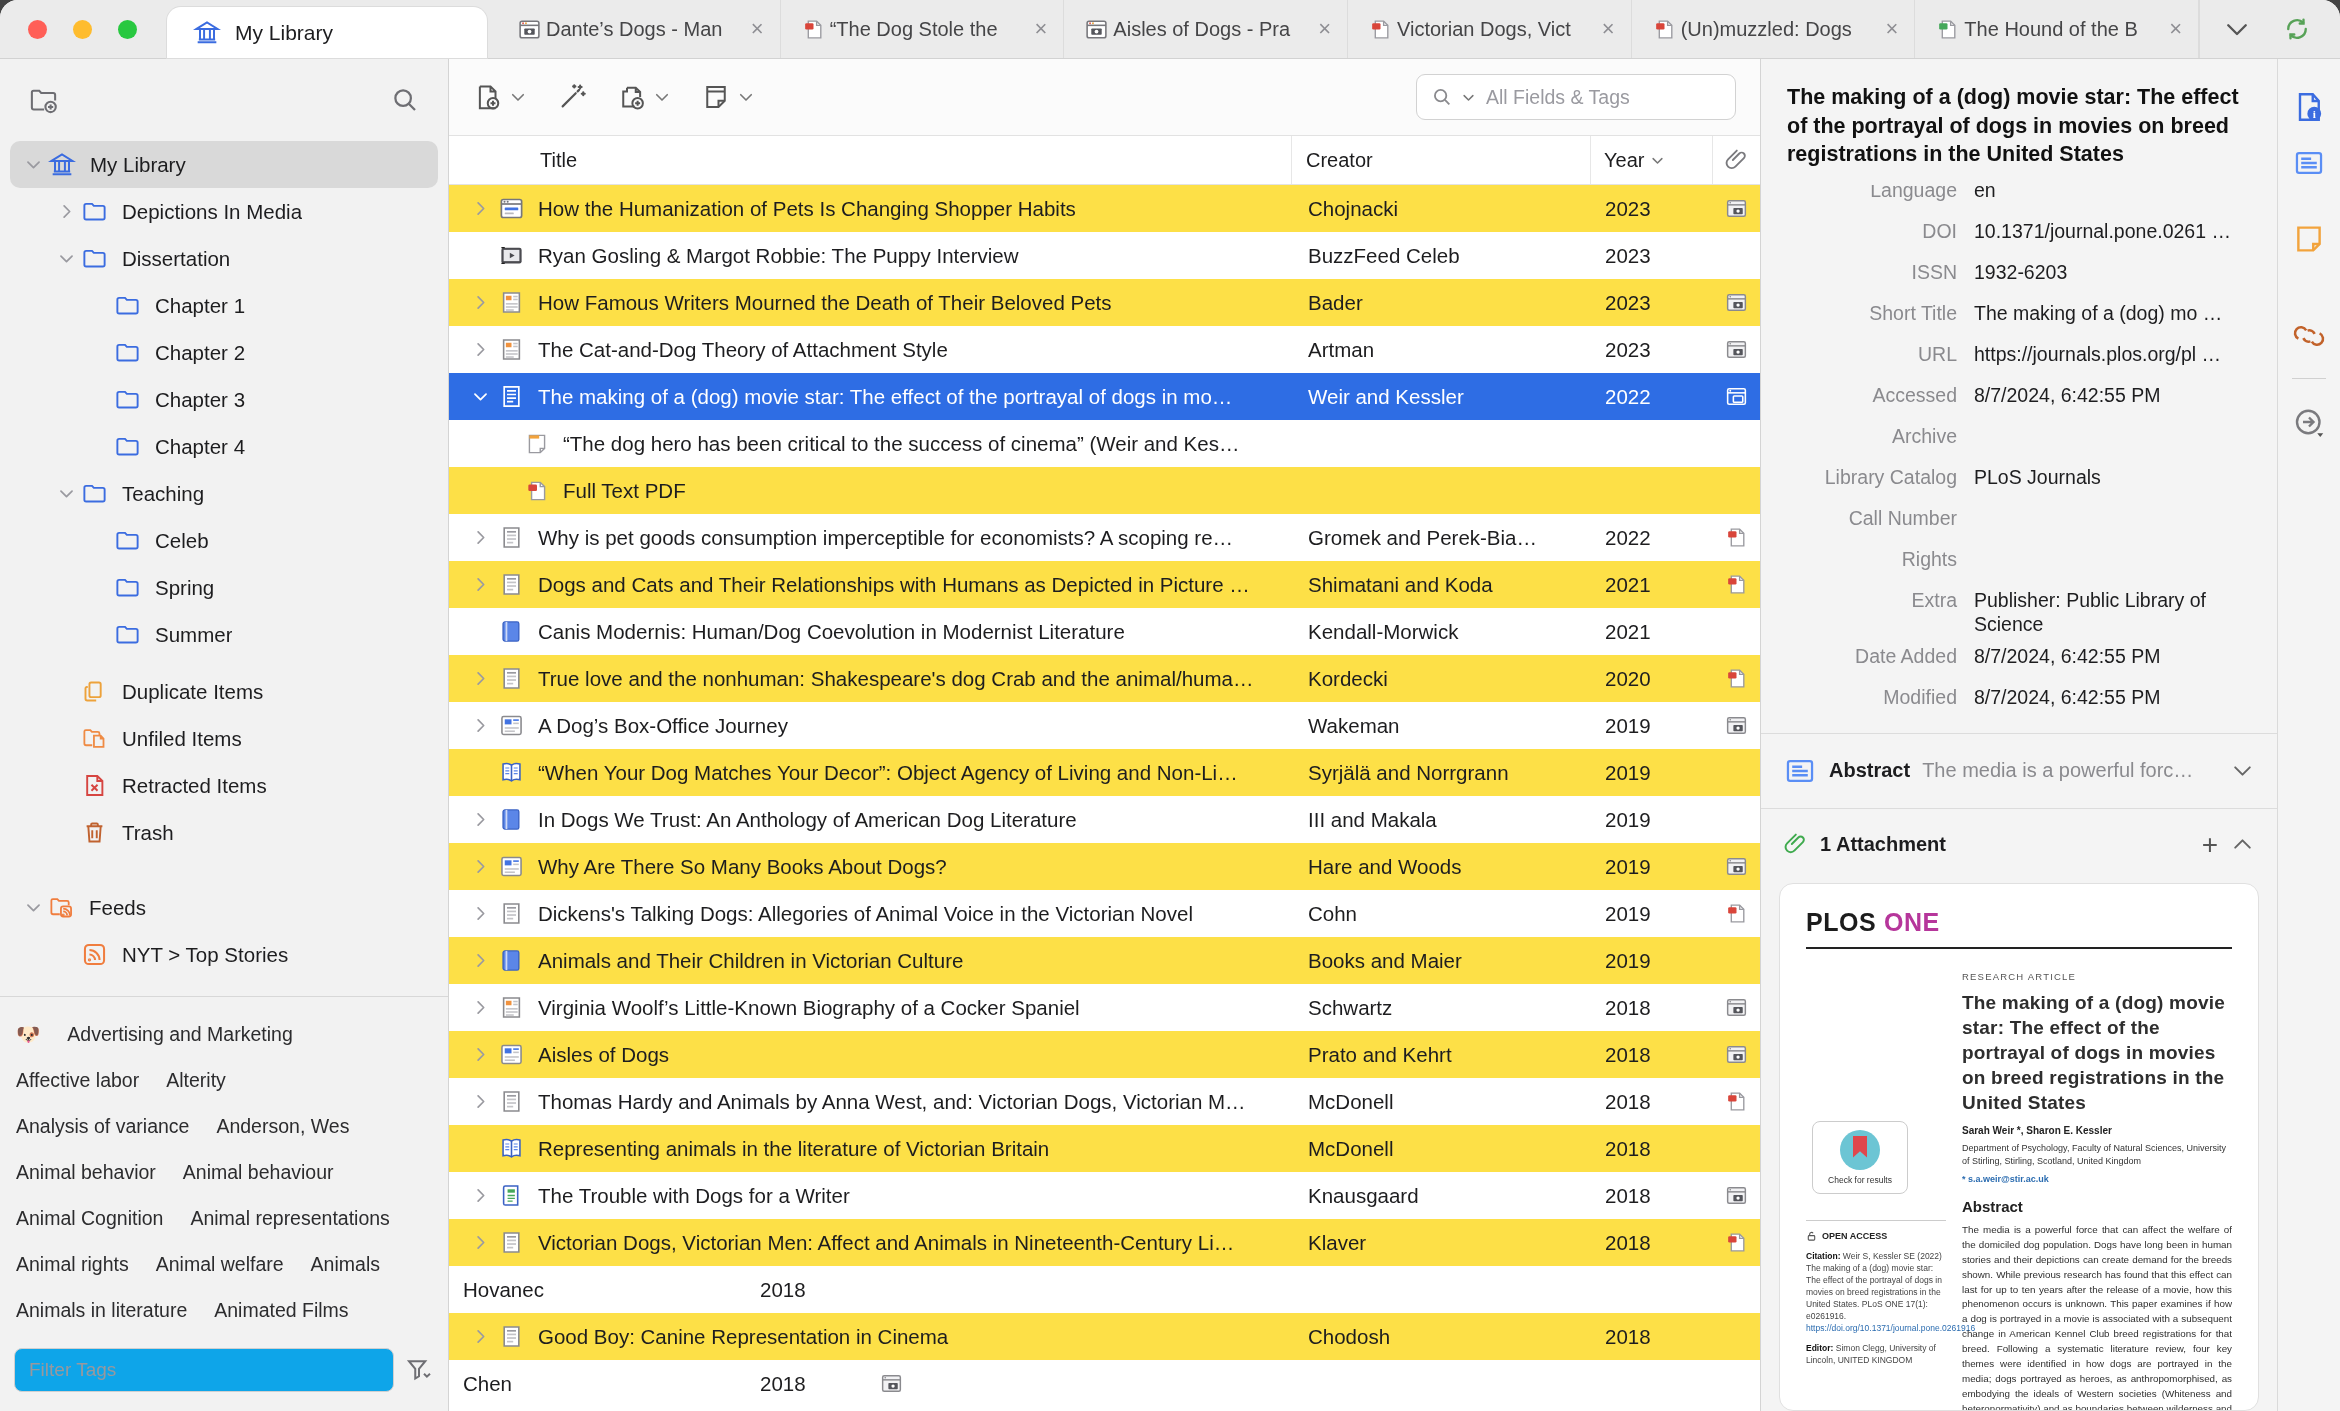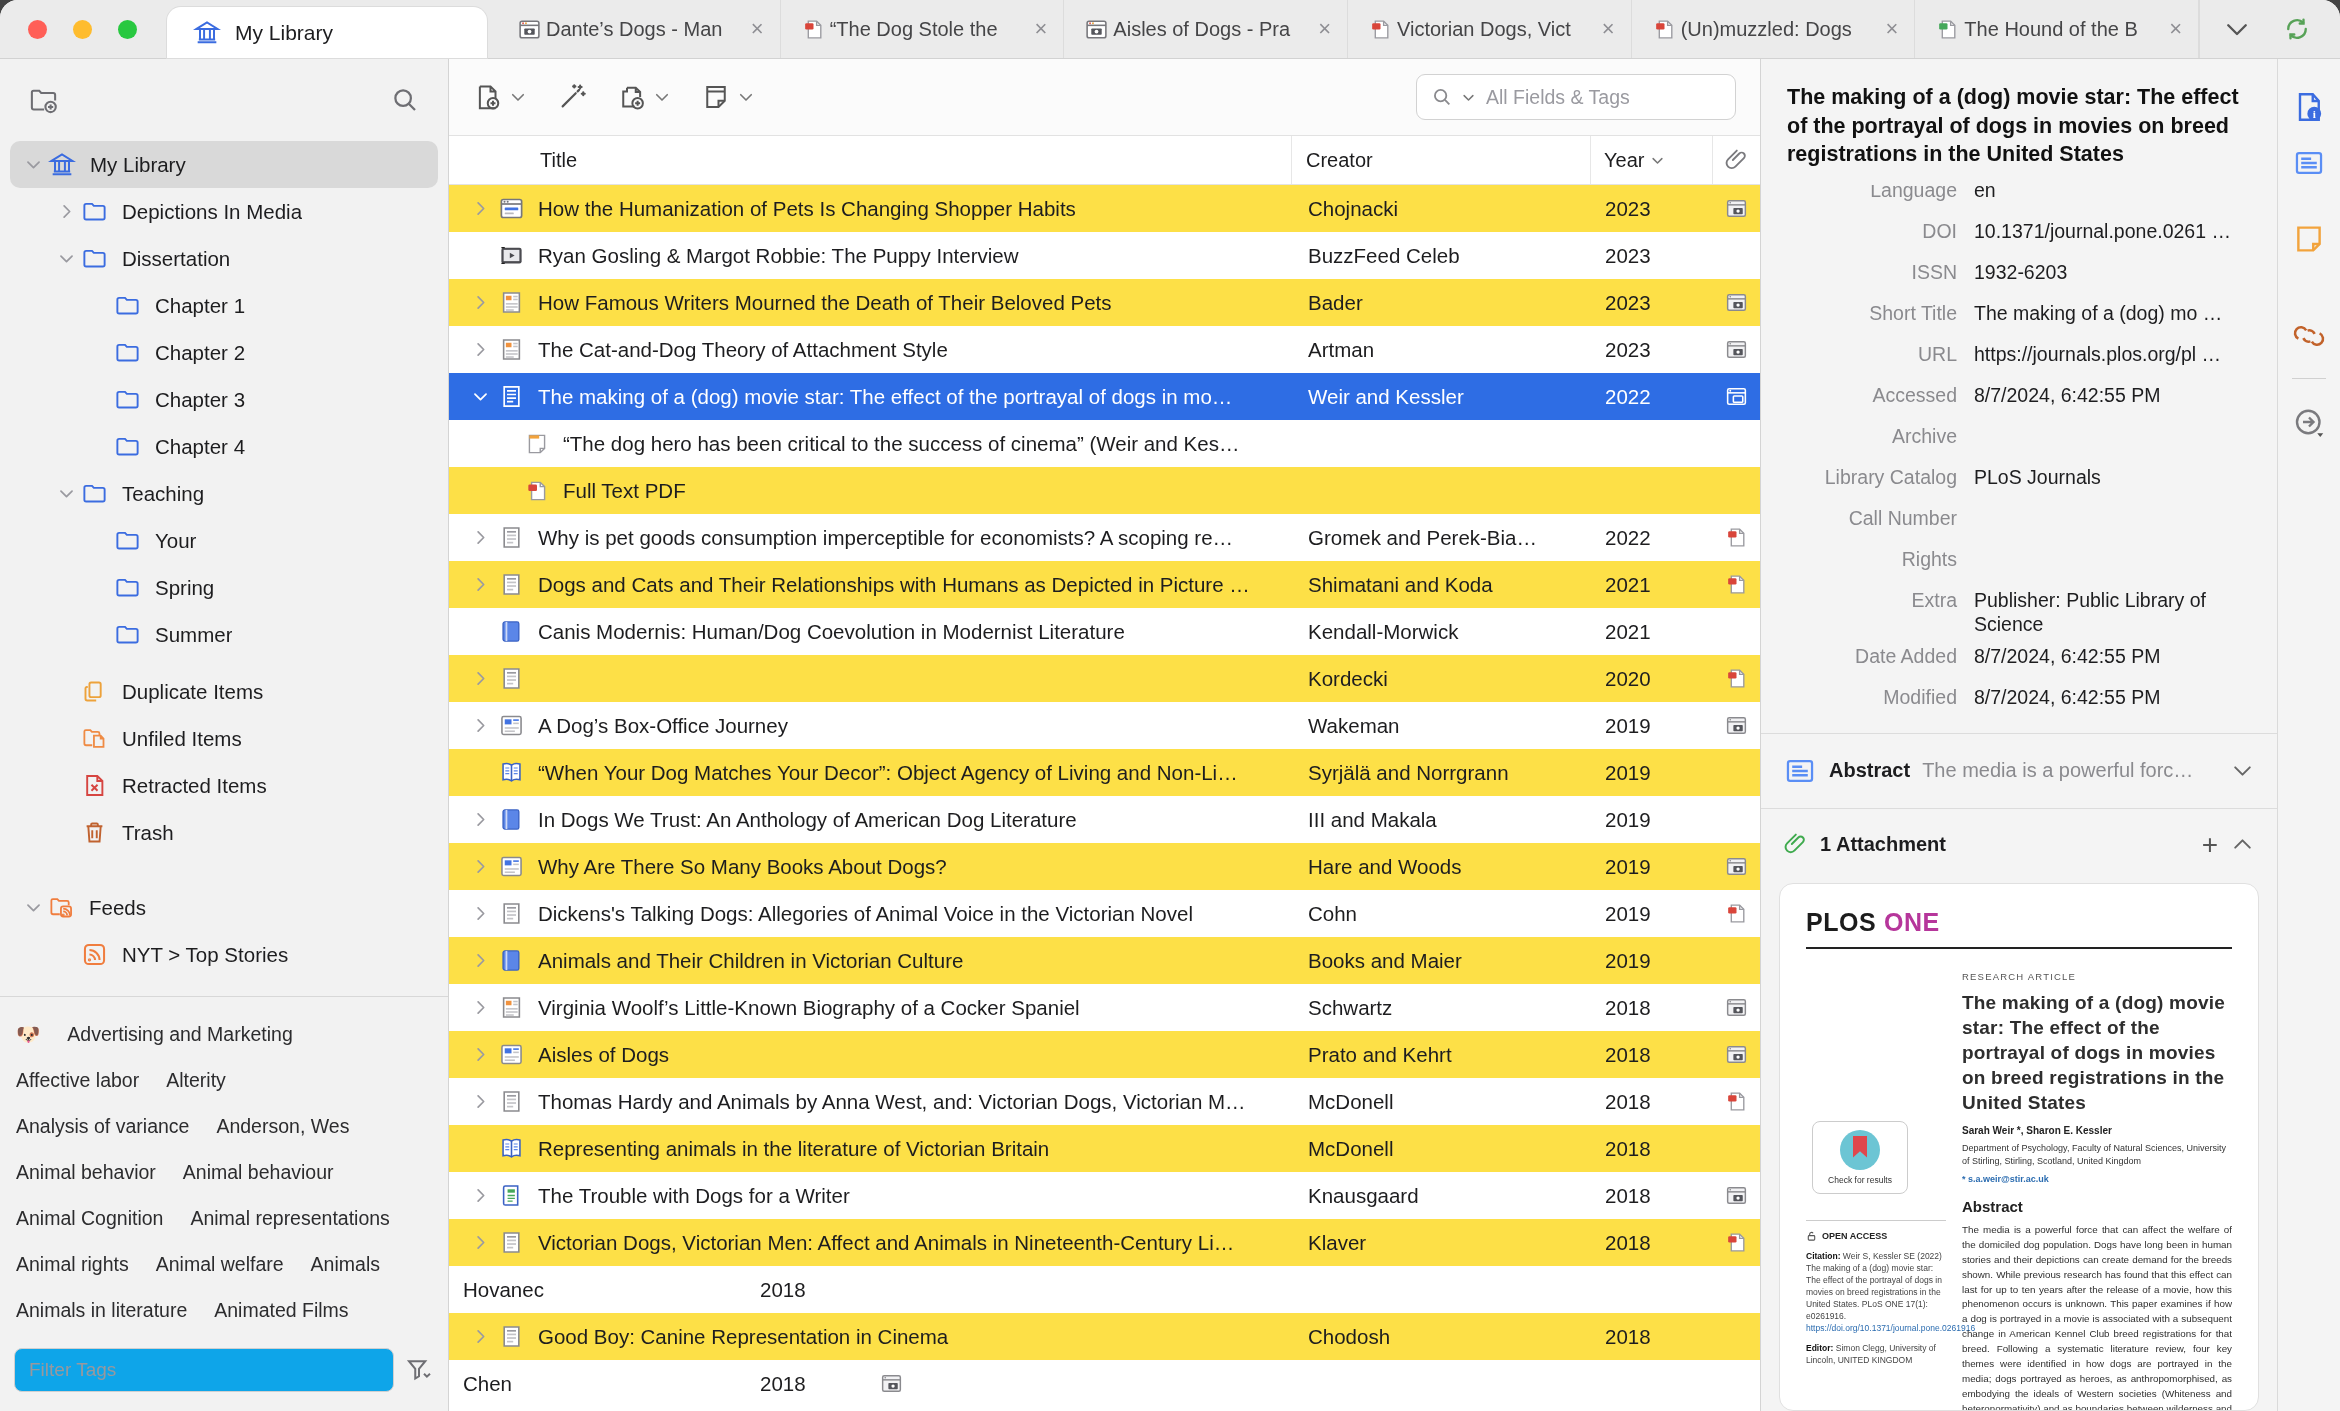--- a/index.html
+++ b/index.html
@@ -332,21 +332,21 @@
             </span>
             <span class="lbl">Teaching</span>
           </div>
           <div class="trow" style="padding-left: 74px;">
             <span class="twisty"></span>
             <span class="icon">
               <svg width="27" height="27" viewBox="0 0 24 24">
                 <path d="M3 7.5v10a1.6 1.6 0 0 0 1.6 1.6h14.8A1.6 1.6 0 0 0 21 17.5V8.6A1.6 1.6 0 0 0 19.4 7h-8l-1.6-1.8H4.6A1.6 1.6 0 0 0 3 6.8z" fill="none" stroke="#3b6ce0" stroke-width="1.7"></path>
               </svg>
             </span>
-            <span class="lbl">Your</span>
+            <span class="lbl">Celeb</span>
           </div>
           <div class="trow" style="padding-left: 74px;">
             <span class="twisty"></span>
             <span class="icon">
               <svg width="27" height="27" viewBox="0 0 24 24">
                 <path d="M3 7.5v10a1.6 1.6 0 0 0 1.6 1.6h14.8A1.6 1.6 0 0 0 21 17.5V8.6A1.6 1.6 0 0 0 19.4 7h-8l-1.6-1.8H4.6A1.6 1.6 0 0 0 3 6.8z" fill="none" stroke="#3b6ce0" stroke-width="1.7"></path>
               </svg>
             </span>
             <span class="lbl">Spring</span>
           </div>
@@ -839,20 +839,21 @@
                 <svg width="27" height="27" viewBox="0 0 24 24">
                   <g fill="#fff" stroke="#8a8a8e" stroke-width="1.4">
                     <path d="M5.5 3.5h13v17h-13z"></path>
                   </g>
                   <rect x="8" y="6.2" width="8" height="1.5" fill="#9a9aa0"></rect>
                   <rect x="8" y="9.4" width="8" height="1.5" fill="#c4c4c8"></rect>
                   <rect x="8" y="12.6" width="8" height="1.5" fill="#c4c4c8"></rect>
                   <rect x="8" y="15.8" width="5.5" height="1.5" fill="#c4c4c8"></rect>
                 </svg>
               </span>
+              <span class="txt">True love and the nonhuman: Shakespeare's dog Crab and the animal/huma…</span>
             </div>
             <div class="lc-creator">Kordecki</div>
             <div class="lc-year">2020</div>
             <div class="lc-attach">
               <span class="icon">
                 <svg width="25" height="25" viewBox="0 0 24 24">
                   <path d="M7 4h8l4 4v12H7z" fill="#fff" stroke="#9a9aa0" stroke-width="1.3"></path>
                   <path d="M15 4v4h4" fill="none" stroke="#9a9aa0" stroke-width="1.3"></path>
                   <rect x="4" y="6" width="8" height="6" rx="1.2" fill="#d9453a"></rect>
                 </svg>

